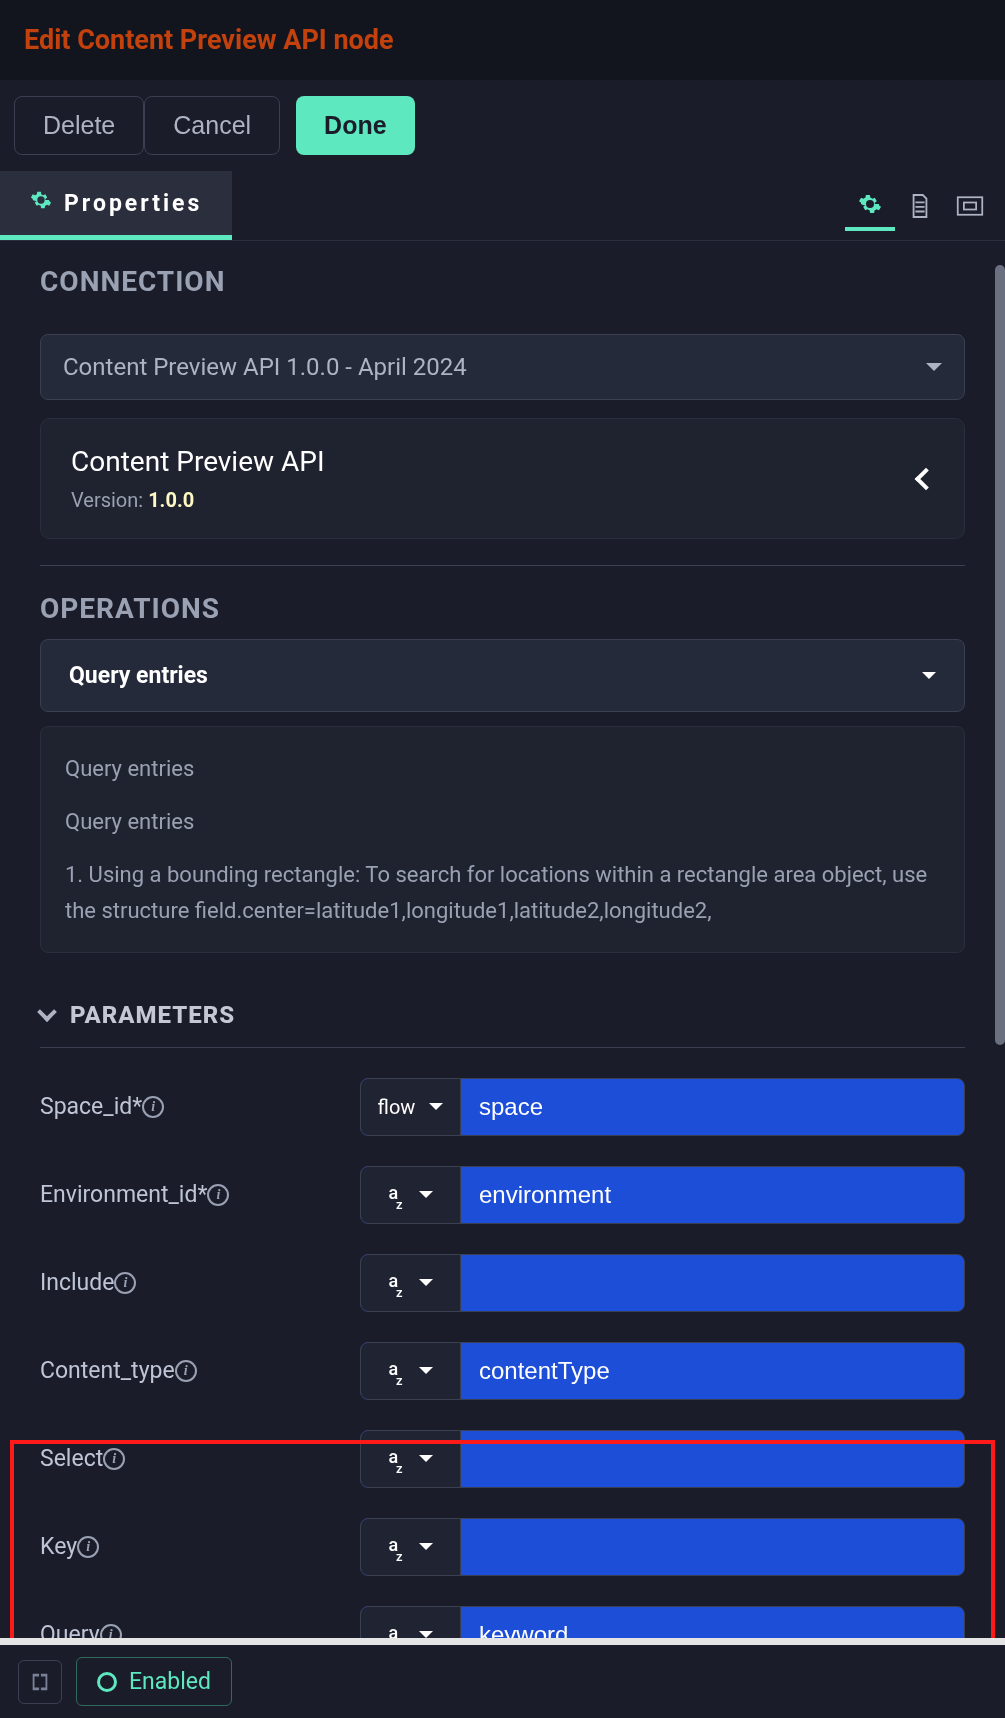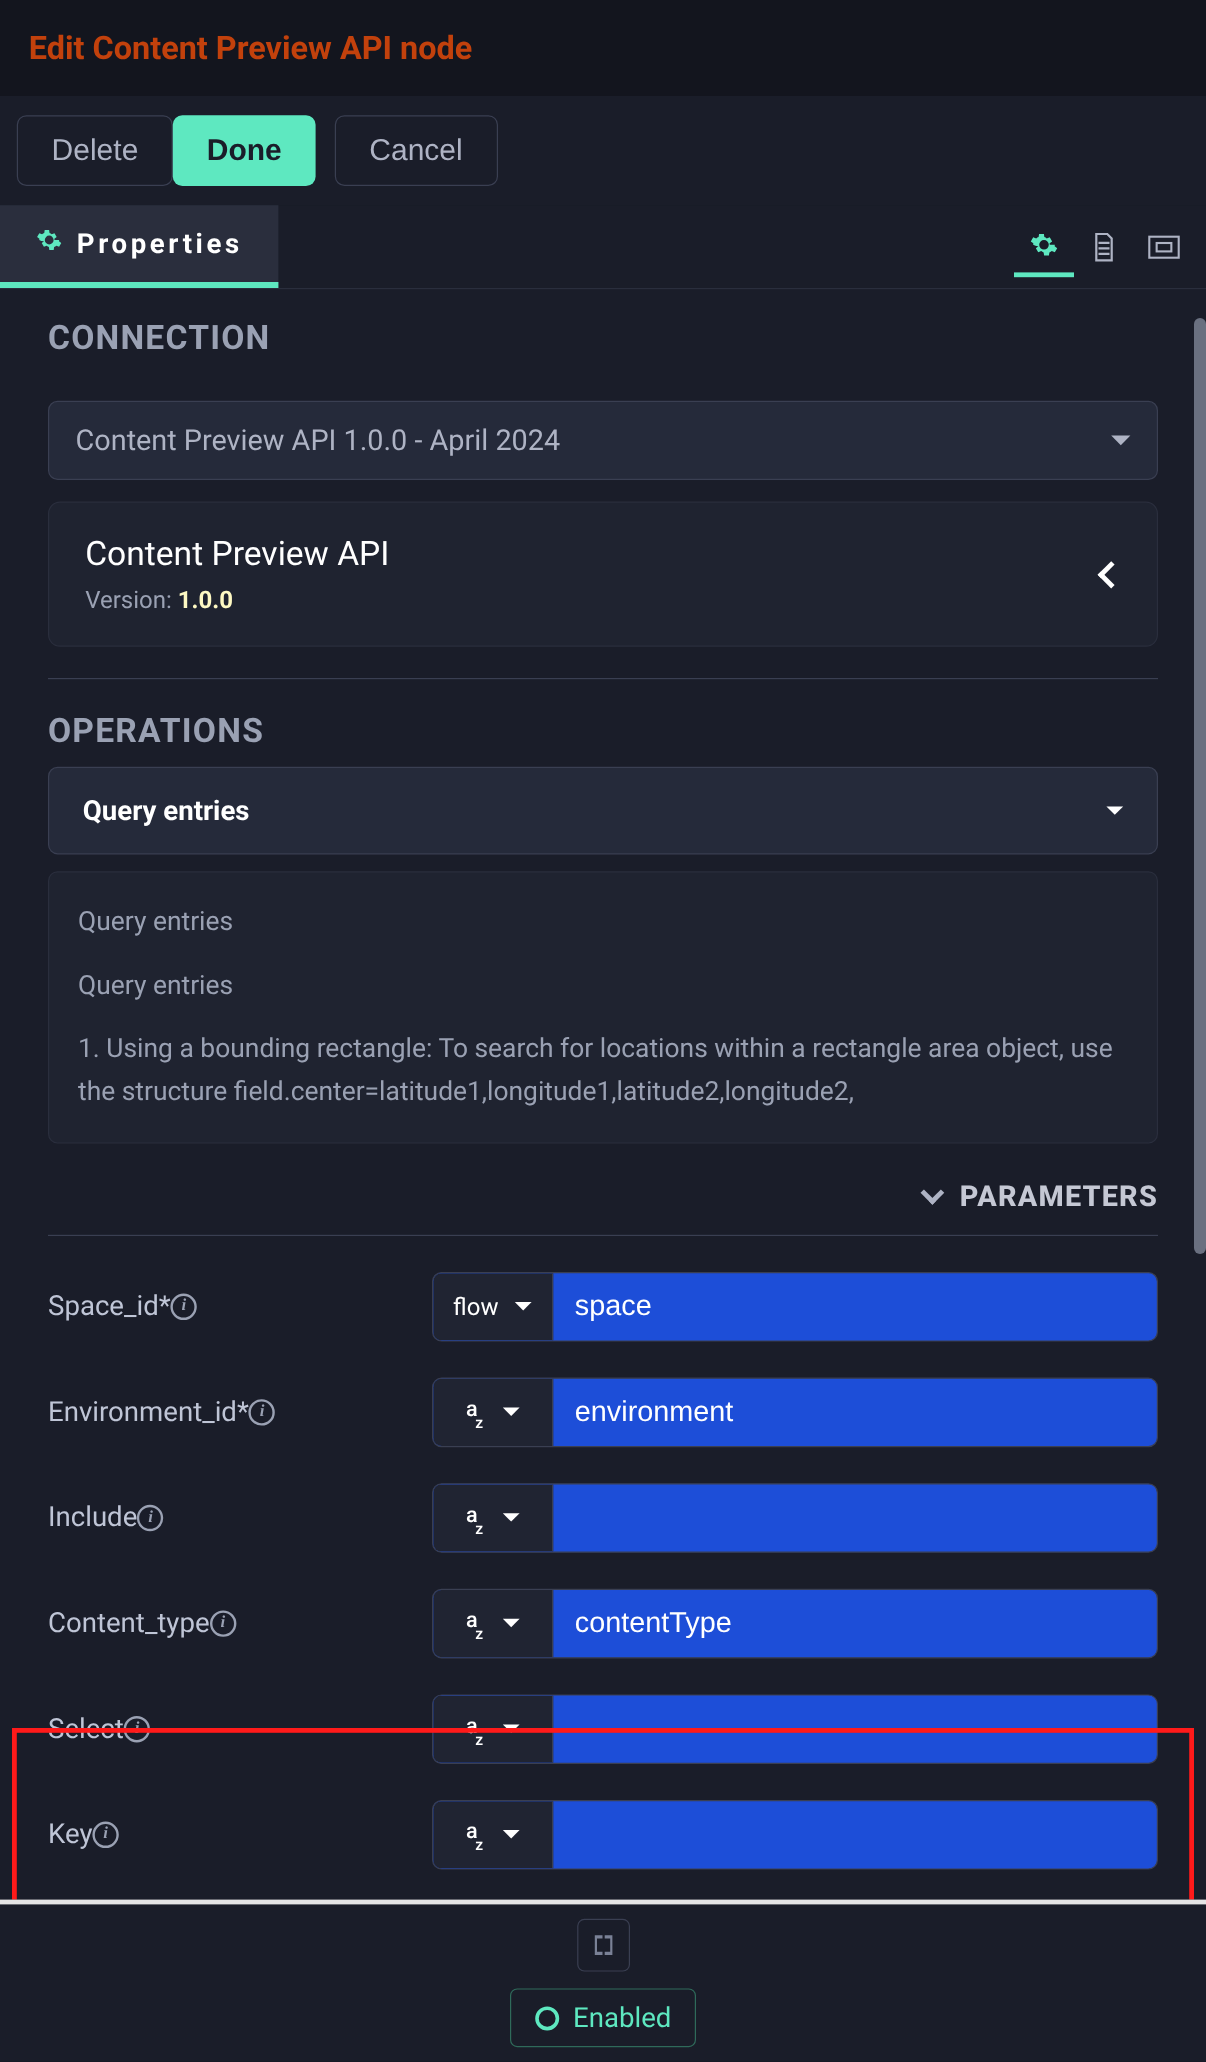--- a/index.html
+++ b/index.html
@@ -184,23 +184,22 @@
   margin-top: 14px;
   color: #9aa1b3;
   font-size: 22px;
   line-height: 1.6;
 }
 .info-box .t1 { margin-bottom: 18px; }
 .section-head {
   display: flex;
   align-items: center;
   gap: 16px;
-  margin-top: 30px;
-  cursor: pointer;
-  justify-content: flex-end;
+  margin-top: 48px;
+  cursor: pointer;
 }
 .section-head .chev {
   width: 14px; height: 14px;
   border-left: 4px solid #aeb3c4;
   border-bottom: 4px solid #aeb3c4;
   transform: rotate(-45deg);
   margin-top: -6px;
 }
 .section-head .lbl {
   font-weight: 800;
@@ -274,25 +273,24 @@
   height: 210px;
   pointer-events: none;
 }
 .footer {
   position: absolute;
   bottom: 0;
   left: 0;
   right: 0;
   padding: 12px 18px;
   background: #1a1d29;
-  border-top: 4px solid #e5e5e5;
+  border-top: 7px solid #e5e5e5;
   display: flex;
   align-items: center;
   gap: 14px;
-  flex-direction: column;
 }
 .foot-icon {
   width: 44px; height: 44px;
   border: 1px solid #3a3f52;
   border-radius: 6px;
   display: flex;
   align-items: center;
   justify-content: center;
   color: #7a8196;
   cursor: pointer;
@@ -318,22 +316,22 @@
 </head>
 <body>
 
 <div class="modal">
 
   <div class="header">Edit Content Preview API node</div>
 
   <div class="action-bar">
     <button class="btn">Delete</button>
     <div class="action-right">
+      <button class="btn">Cancel</button>
       <button class="btn btn-primary">Done</button>
-      <button class="btn">Cancel</button>
     </div>
   </div>
 
   <div class="tabs-row">
     <div class="tab">
       <span>
         <svg width="22" height="22" viewBox="0 0 24 24">
             <path class="gear-fill" d="M12 8a4 4 0 100 8 4 4 0 000-8zm9 4a7 7 0 01-.1 1.2l2.1 1.6-2 3.4-2.5-1a7 7 0 01-2 1.2l-.4 2.6h-4l-.4-2.6a7 7 0 01-2-1.2l-2.5 1-2-3.4 2.1-1.6A7 7 0 013 12c0-.4 0-.8.1-1.2L1 9.2l2-3.4 2.5 1a7 7 0 012-1.2L7.9 3h4l.4 2.6a7 7 0 012 1.2l2.5-1 2 3.4-2.1 1.6c.1.4.1.8.1 1.2z"></path>
           </svg>
       </span>

